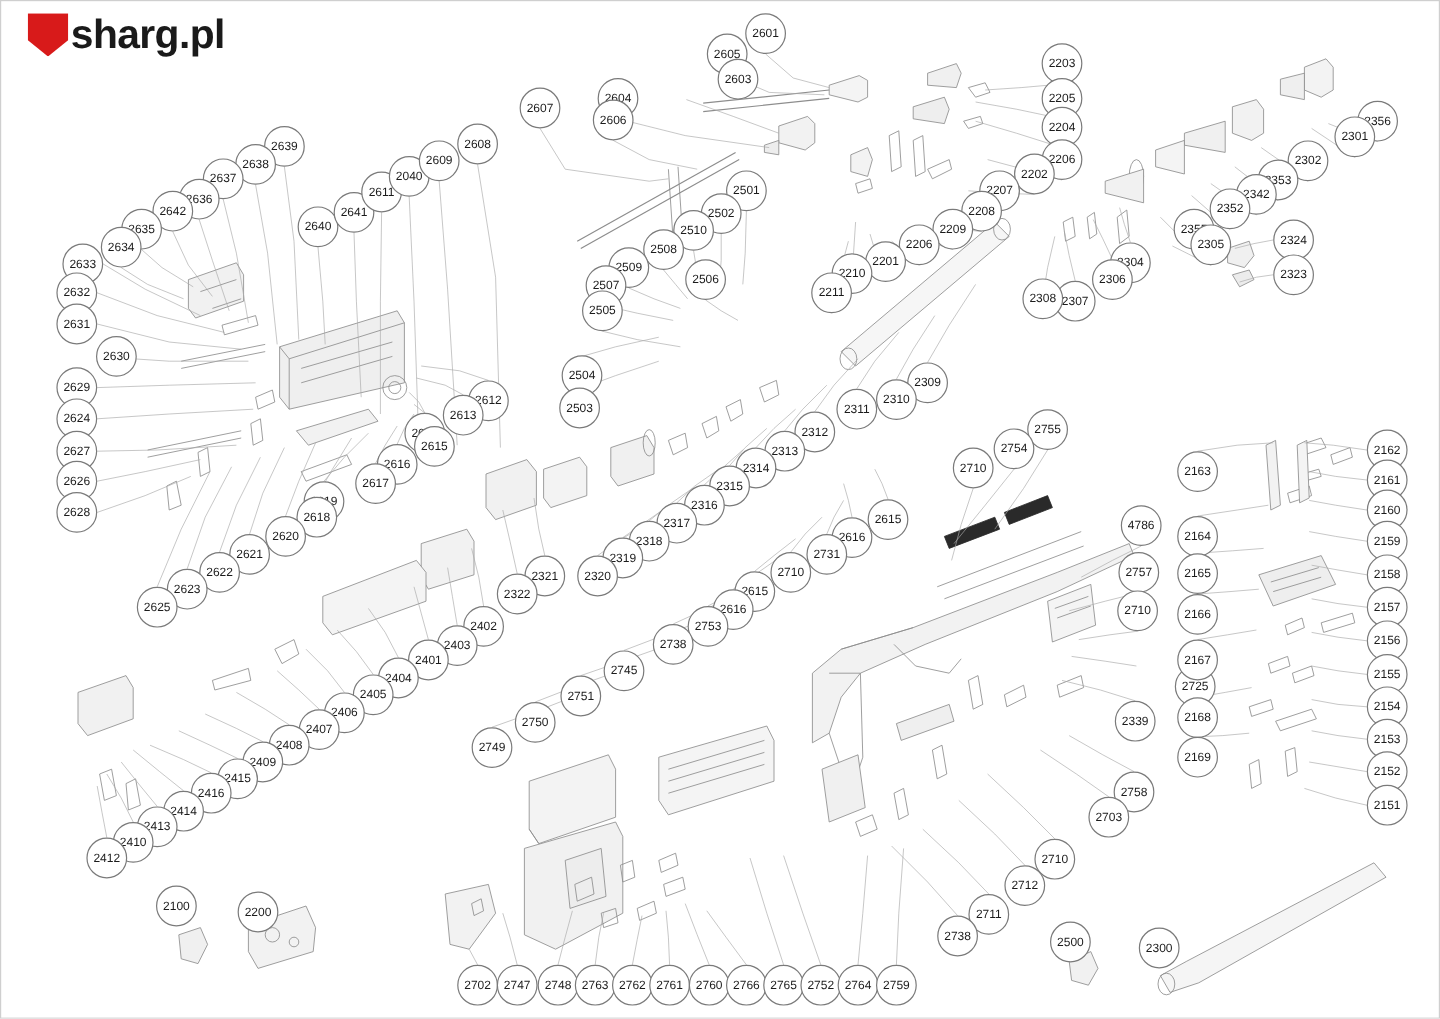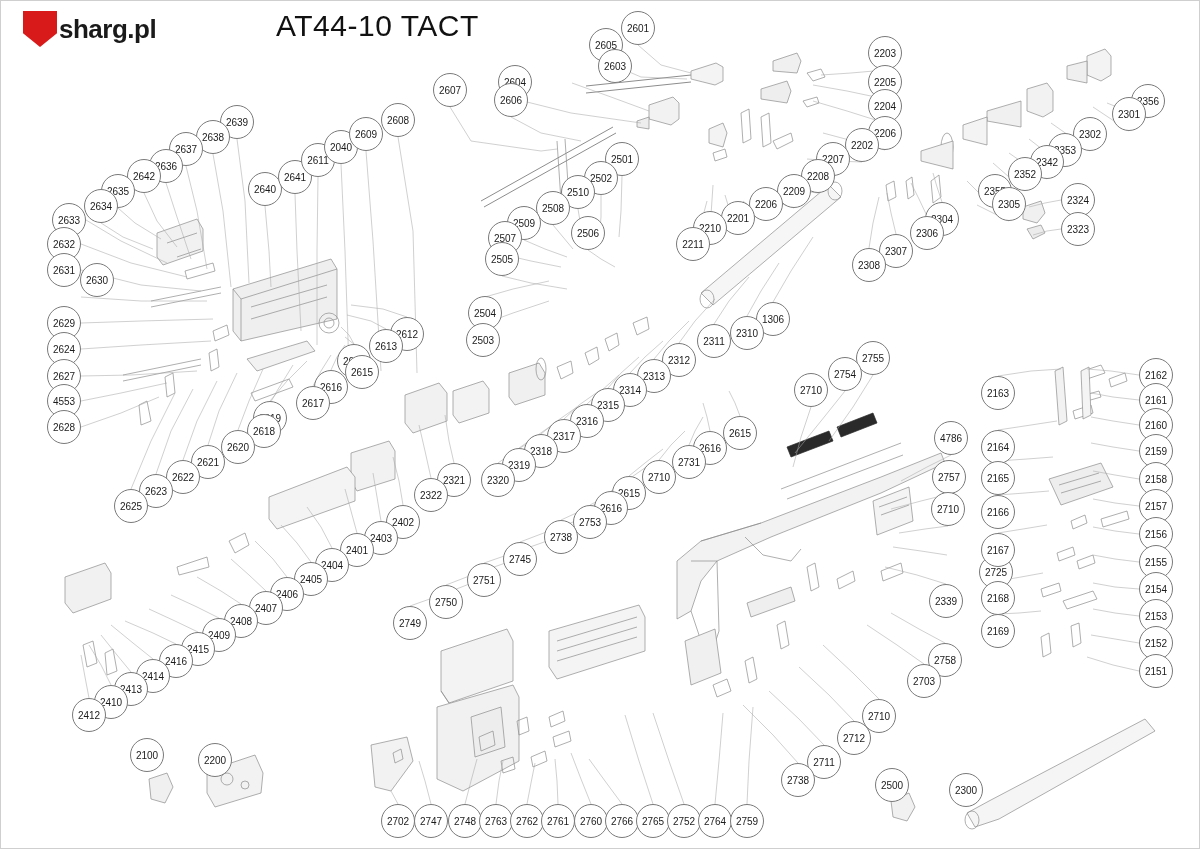--- a/index.html
+++ b/index.html
@@ -23,21 +23,21 @@
     display:flex;align-items:center;
     height:44px;
   }
   .logo-mark{
     width:34px;height:36px;
     background:#d81a1a;
     clip-path:polygon(0 0,100% 0,100% 62%,50% 100%,0 62%);
     margin-right:2px;
   }
   .logo-text{
-    font-size:26px;font-weight:bold;color:#1a1a1a;
+    font-size:34px;font-weight:bold;color:#1a1a1a;
     letter-spacing:-0.5px;
     line-height:36px;
   }
   .model-title{
     position:absolute;left:275px;top:8px;
     font-size:30px;color:#111;letter-spacing:0.5px;
   }
   
   #art{position:absolute;left:0;top:0;width:1200px;height:849px;}
   
@@ -58,21 +58,20 @@
 </head>
 <body>
 
 <div id="sheet">
 
   <div class="logo">
     <div class="logo-mark"></div>
     <div class="logo-text">sharg.pl</div>
   </div>
 
-  <div class="model-title">AT44-10 TACT</div>
 
   <svg id="art" viewBox="0 0 1200 849" xmlns="http://www.w3.org/2000/svg">
     <g fill="none" stroke="#8d8d8d" stroke-width="0.7">
 
       <path d="M690 70 L715 62 L722 66 L722 80 L714 84 L690 78 Z" fill="#f4f4f4"></path>
       <path d="M585 85 L690 74" stroke-width="1"></path>
       <path d="M585 92 L690 81" stroke-width="1"></path>
       <path d="M648 104 L672 96 L678 102 L678 118 L670 124 L648 118 Z" fill="#f2f2f2"></path>
       <path d="M636 120 L648 116 L648 128 L636 126 Z" fill="#ededed"></path>
       <path d="M480 200 L612 126" stroke-width="1"></path>
@@ -405,37 +404,37 @@
       <div class="cal" style="left: 1064px; top: 149px;">2353</div>
       <div class="cal" style="left: 1046px; top: 161px;">2342</div>
       <div class="cal" style="left: 1024px; top: 173px;">2352</div>
       <div class="cal" style="left: 994px; top: 190px;">2355</div>
       <div class="cal" style="left: 1077px; top: 199px;">2324</div>
       <div class="cal" style="left: 1077px; top: 228px;">2323</div>
       <div class="cal" style="left: 1008px; top: 203px;">2305</div>
       <div class="cal" style="left: 941px; top: 218px;">2304</div>
       <div class="cal" style="left: 926px; top: 232px;">2306</div>
       <div class="cal" style="left: 895px; top: 250px;">2307</div>
-      <div class="cal" style="left: 868px; top: 264px; text-align: right;">2308</div>
+      <div class="cal" style="left: 868px; top: 248px; text-align: right;">2308</div>
       <div class="cal" style="left: 397px; top: 119px;">2608</div>
       <div class="cal" style="left: 236px; top: 121px;">2639</div>
       <div class="cal" style="left: 212px; top: 136px;">2638</div>
       <div class="cal" style="left: 185px; top: 148px;">2637</div>
       <div class="cal" style="left: 165px; top: 165px;">2636</div>
       <div class="cal" style="left: 143px; top: 175px;">2642</div>
       <div class="cal" style="left: 117px; top: 190px;">2635</div>
       <div class="cal" style="left: 100px; top: 205px;">2634</div>
       <div class="cal" style="left: 68px; top: 219px;">2633</div>
       <div class="cal" style="left: 63px; top: 243px;">2632</div>
       <div class="cal" style="left: 63px; top: 269px;">2631</div>
-      <div class="cal" style="left: 63px; top: 279px; margin-left: 16px;">2630</div>
+      <div class="cal" style="left: 63px; top: 296px; margin-left: 16px;">2630</div>
       <div class="cal" style="left: 63px; top: 322px;">2629</div>
       <div class="cal" style="left: 63px; top: 348px;">2624</div>
       <div class="cal" style="left: 63px; top: 375px;">2627</div>
-      <div class="cal" style="left: 63px; top: 400px;">4553</div>
+      <div class="cal" style="left: 63px; top: 400px;">2626</div>
       <div class="cal" style="left: 63px; top: 426px;">2628</div>
       <div class="cal" style="left: 264px; top: 188px;">2640</div>
       <div class="cal" style="left: 294px; top: 176px;">2641</div>
       <div class="cal" style="left: 317px; top: 159px;">2611</div>
       <div class="cal" style="left: 340px; top: 146px;">2040</div>
       <div class="cal" style="left: 365px; top: 133px; text-align: center;">2609</div>
       <div class="cal" style="left: 621px; top: 158px;">2501</div>
       <div class="cal" style="left: 600px; top: 177px;">2502</div>
       <div class="cal" style="left: 577px; top: 191px;">2510</div>
       <div class="cal" style="left: 552px; top: 207px;">2508</div>
@@ -451,21 +450,21 @@
       <div class="cal" style="left: 361px; top: 371px;">2615</div>
       <div class="cal" style="left: 330px; top: 386px;">2616</div>
       <div class="cal" style="left: 312px; top: 402px;">2617</div>
       <div class="cal" style="left: 269px; top: 417px;">2619</div>
       <div class="cal" style="left: 263px; top: 430px;">2618</div>
       <div class="cal" style="left: 237px; top: 446px;">2620</div>
       <div class="cal" style="left: 207px; top: 461px;">2621</div>
       <div class="cal" style="left: 182px; top: 476px;">2622</div>
       <div class="cal" style="left: 155px; top: 490px;">2623</div>
       <div class="cal" style="left: 130px; top: 505px;">2625</div>
-      <div class="cal" style="left: 772px; top: 318px;">1306</div>
+      <div class="cal" style="left: 772px; top: 318px;">2309</div>
       <div class="cal" style="left: 746px; top: 332px;">2310</div>
       <div class="cal" style="left: 713px; top: 340px;">2311</div>
       <div class="cal" style="left: 678px; top: 359px;">2312</div>
       <div class="cal" style="left: 653px; top: 375px;">2313</div>
       <div class="cal" style="left: 629px; top: 389px;">2314</div>
       <div class="cal" style="left: 607px; top: 404px;">2315</div>
       <div class="cal" style="left: 586px; top: 420px;">2316</div>
       <div class="cal" style="left: 563px; top: 435px;">2317</div>
       <div class="cal" style="left: 540px; top: 450px;">2318</div>
       <div class="cal" style="left: 518px; top: 464px;">2319</div>

